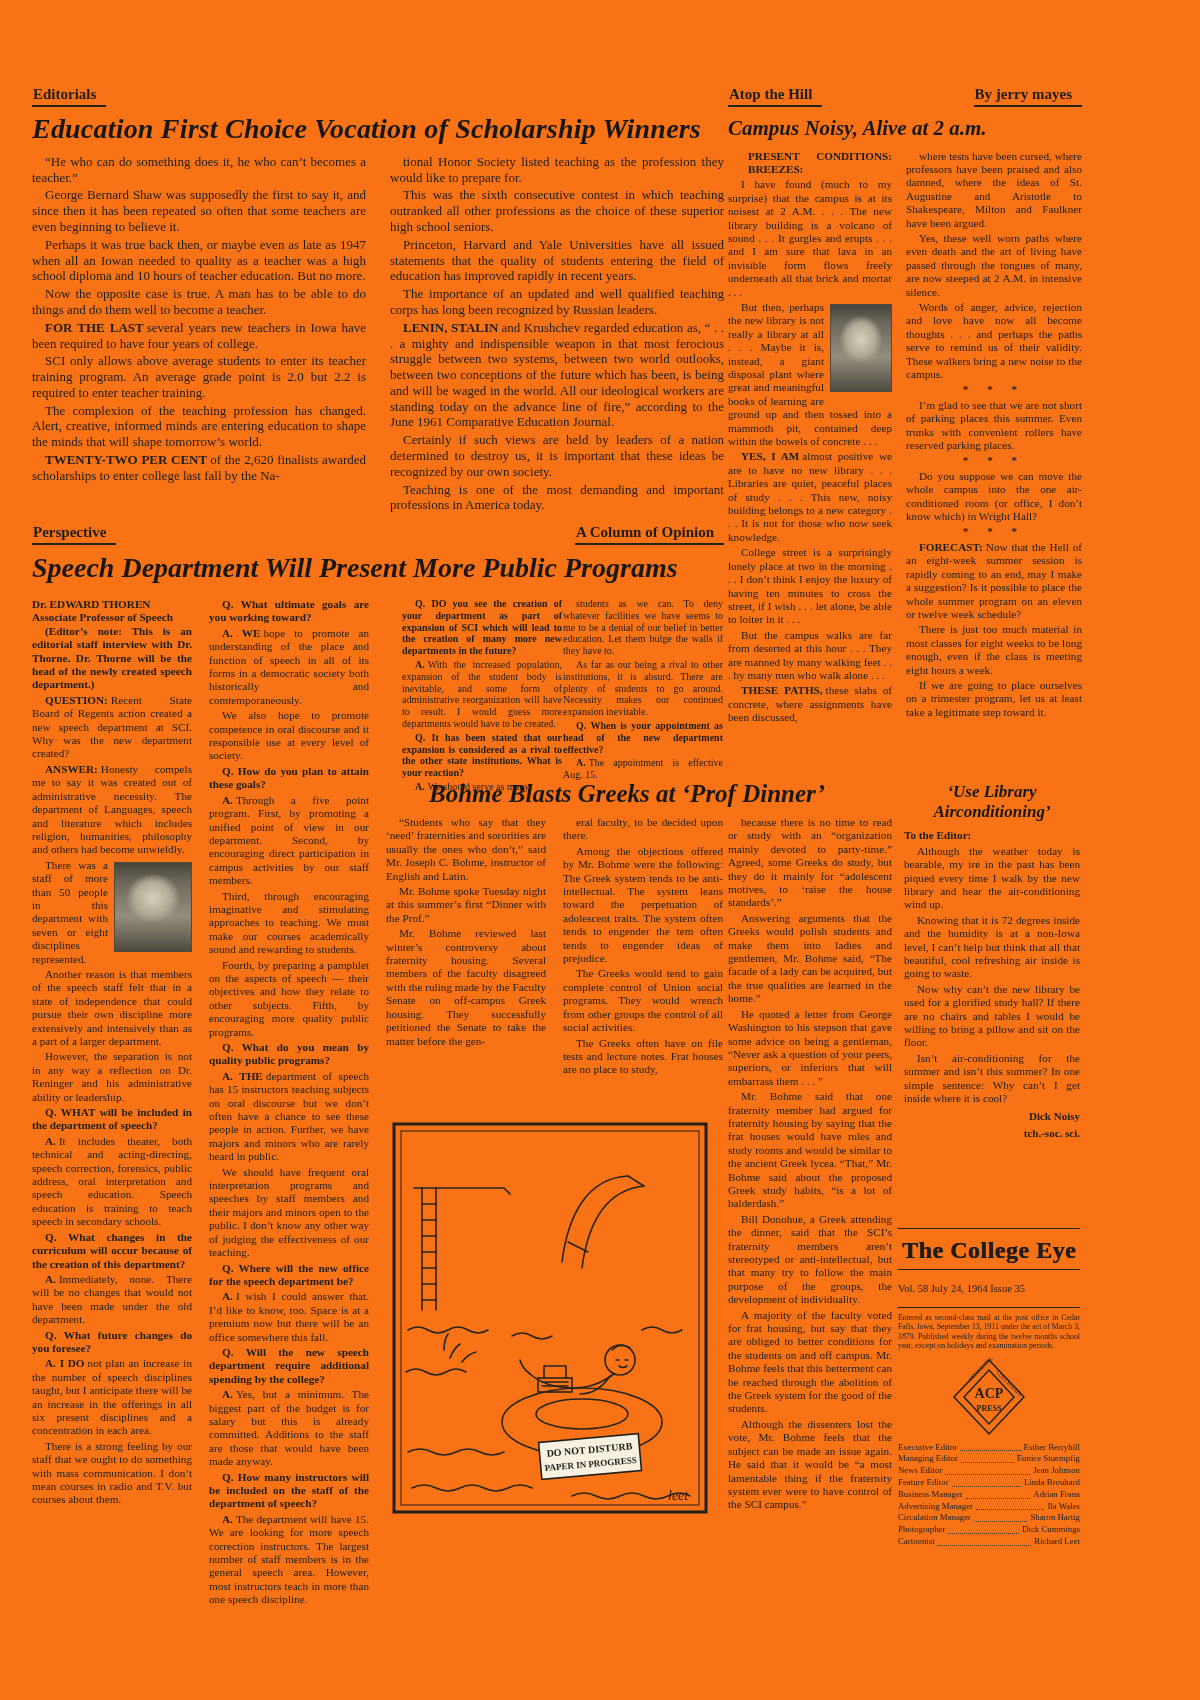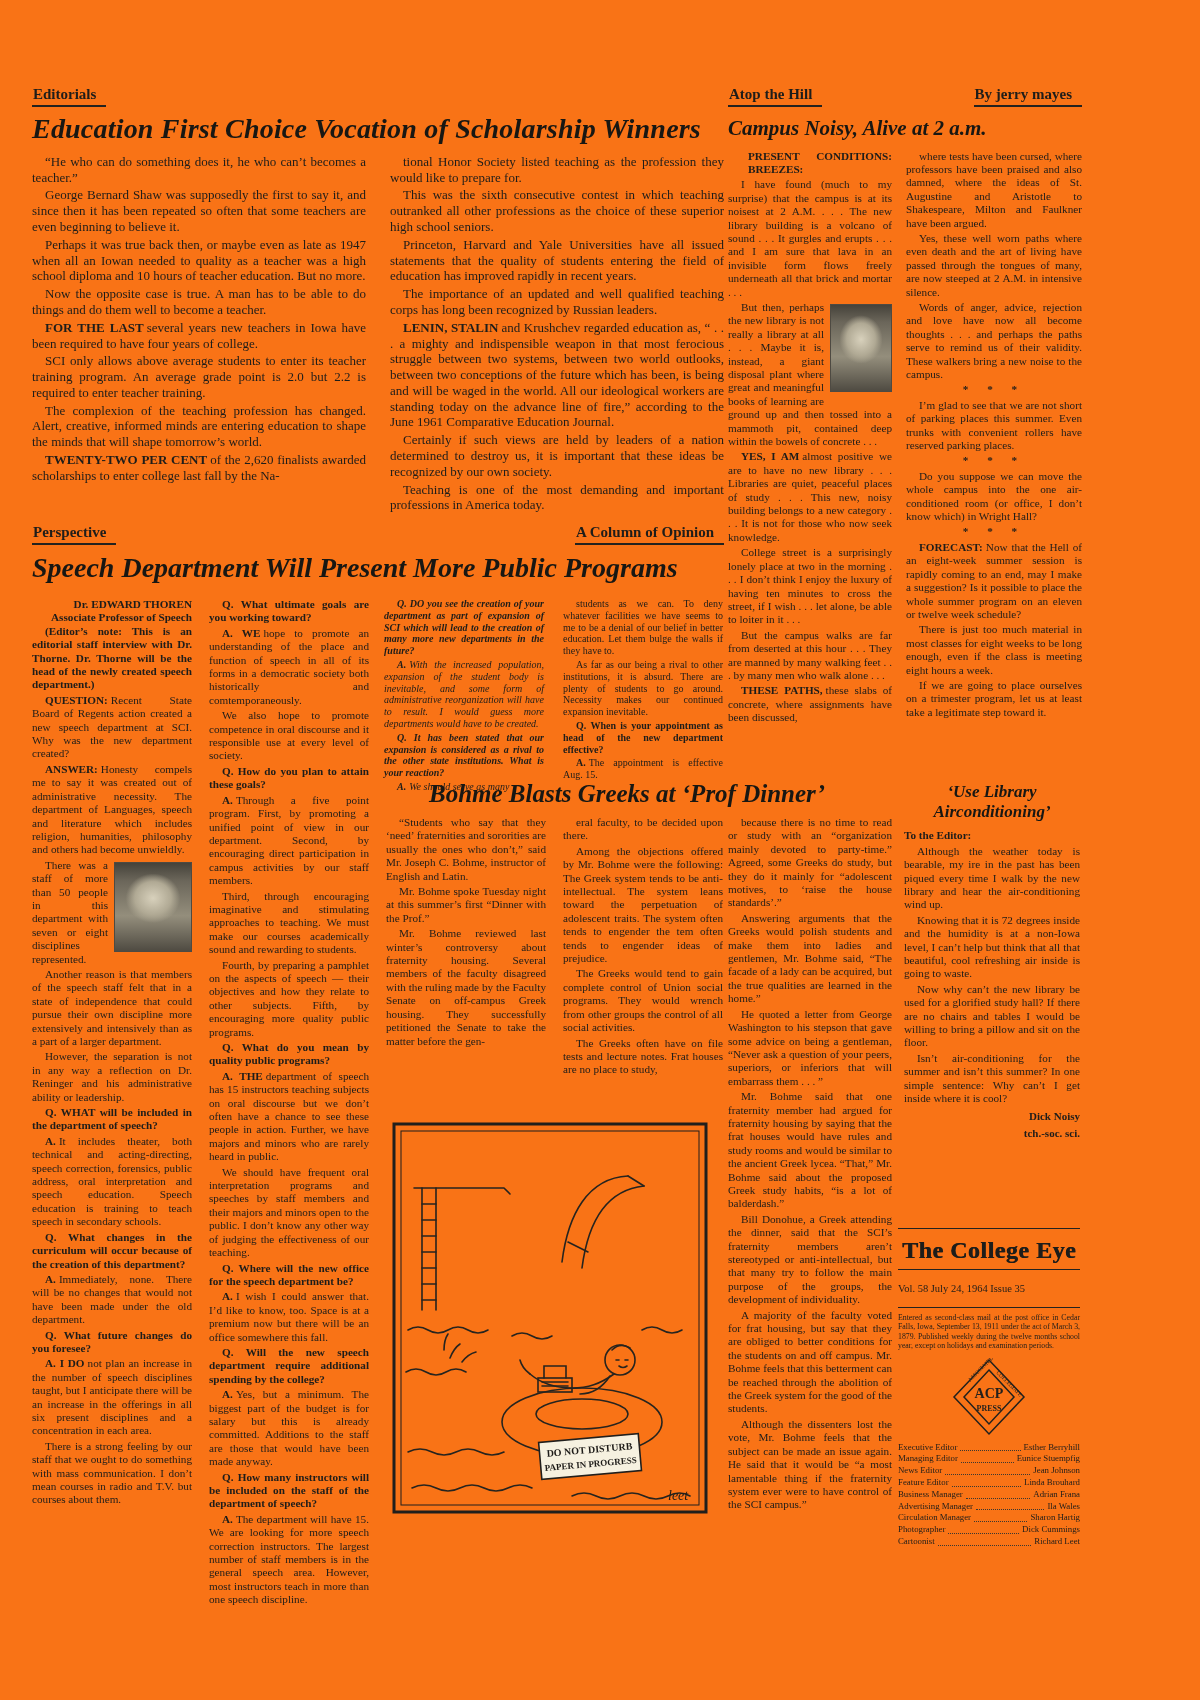--- a/index.html
+++ b/index.html
@@ -16,33 +16,33 @@
   .h-bohme{font-size:25px;}
   .h-letter{font-size:17px;line-height:1.2;margin:0 0 6px;text-align:center;}
   .body-lg .para{font-size:13px;line-height:15.8px;}
   .body-sm .para{font-size:11.2px;line-height:13.4px;}
   .body-xs .para{font-size:10px;line-height:11.8px;}
   .para{text-align:justify;text-indent:13px;margin:0 0 2px;}
   .para b:not(:empty){margin-right:3px;}
   .qb{font-weight:bold;}
   .noind{text-indent:0;margin-left:20px;}
   .stars{text-align:center;text-indent:0;font-weight:bold;letter-spacing:8px;}
-  .c-head{text-align:right;text-indent:0;font-weight:bold;margin-bottom:0;}
+  .c-head{text-align:left;text-indent:0;font-weight:bold;margin-bottom:0;}
   .note{font-weight:bold;}
   .cols2{display:flex;gap:24px;}
   .col{flex:1;min-width:0;}
   .sec-editorials{left:32px;top:86px;width:692px;}
   .sec-atop{left:728px;top:86px;width:354px;}
   .atop-cols{display:flex;gap:14px;}
   .atop-c1{width:164px;}
   .atop-c2{width:176px;}
   .sec-persp-head{left:32px;top:524px;width:692px;}
   .speech-c1{left:32px;top:598px;width:160px;}
   .speech-c2{left:209px;top:598px;width:160px;}
-  .speech-c3{left:384px;top:598px;width:160px;font-style:italic;}
+  .speech-c3{left:402px;top:598px;width:160px;}
   .speech-c4{left:563px;top:598px;width:160px;}
   .sec-bohme-head{left:386px;top:780px;width:470px;margin-left:43px;}
   .bohme-c1{left:386px;top:816px;width:160px;}
   .bohme-c2{left:563px;top:816px;width:160px;}
   .bohme-c3{left:728px;top:816px;width:164px;}
   .sec-cartoon{left:392px;top:1122px;width:316px;height:392px;}
   .sec-letter{left:904px;top:782px;width:176px;}
   .sec-masthead{left:898px;top:1228px;width:182px;}
   .photo{float:right;border:1px solid #4e4a42;
     background:

